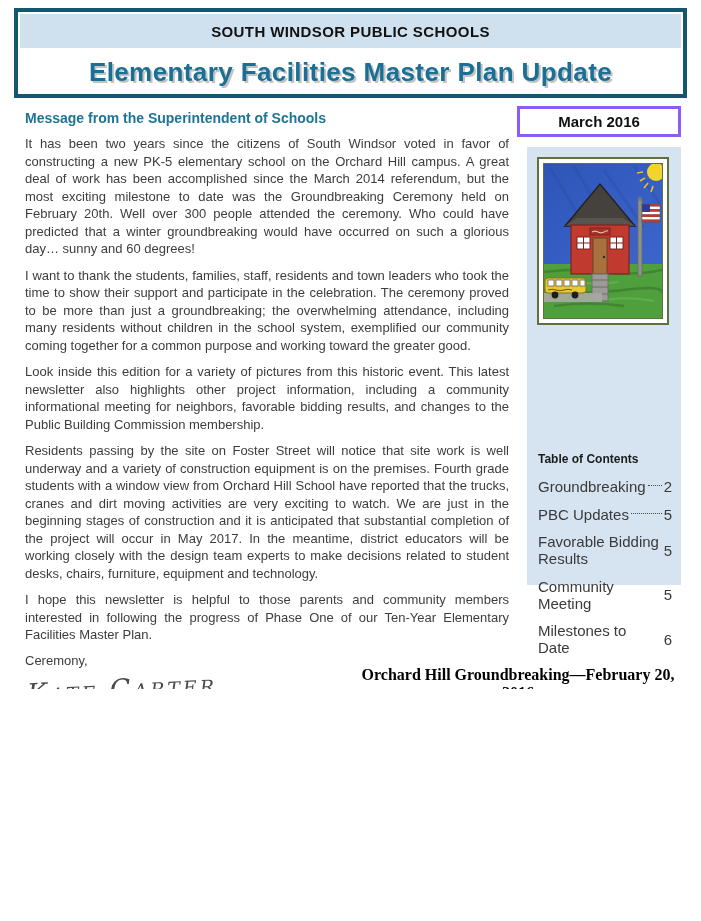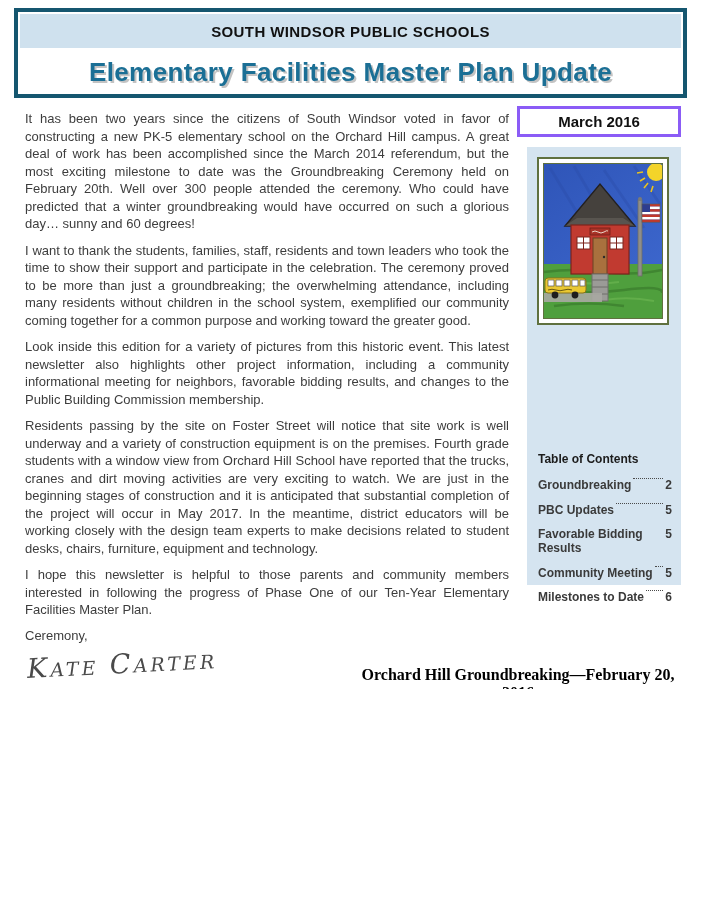--- a/index.html
+++ b/index.html
@@ -19,21 +19,21 @@
   .date-box{position:absolute;left:517px;top:106px;width:158px;height:25px;
             border:3px solid #8b5cf6;background:#fff;display:flex;align-items:center;justify-content:center;
             font-weight:bold;font-size:15px;color:#111;}
 
   
   .sidebar{position:absolute;left:527px;top:147px;width:154px;height:438px;background:#d5e4f0;}
   .drawing-frame{position:absolute;left:537px;top:157px;background:#fff;border:2px solid #60713f;padding:4px;}
   .drawing-frame svg{display:block;border:1px solid #60713f;}
   .toc{position:absolute;left:538px;top:452px;width:134px;color:#2b2b2b;}
   .toc-title{font-weight:bold;font-size:12px;margin-bottom:12px;color:#1c1c1c;}
-  .toc-row{display:flex;align-items:flex-start;font-size:12px;margin-bottom:10.5px;color:#3a3a3a;font-weight:bold;}
+  .toc-row{display:flex;align-items:center;font-size:15px;margin-bottom:10.5px;color:#3a3a3a;}
   .toc-dots{flex:1;border-bottom:1.5px dotted #4a4a4a;margin:0 2px 2px 2px;}
 
   
   .letter{position:absolute;left:25px;top:110px;width:484px;color:#3d3d3d;}
   .letter h2{font-size:14px;font-weight:bold;color:#1e7494;margin:0 0 9px 0;}
   .letter p{font-size:13px;line-height:17.5px;text-align:justify;margin:0 0 9px 0;}
   .closing{font-size:13px;margin:2px 0 10px 0;}
   .signature{font-family:"DejaVu Serif",serif;font-style:italic;font-variant:small-caps;
              font-size:27px;letter-spacing:3px;color:#4a4a4a;transform:rotate(-3deg);
              transform-origin:left center;margin:6px 0 18px 2px;width:220px;}
@@ -157,20 +157,21 @@
       <span>5</span>
     </div>
     <div class="toc-row">
       <span>Milestones to Date</span>
       <span class="toc-dots"></span>
       <span>6</span>
     </div>
   </div>
 
   <div class="letter">
+    <h2>Message from the Superintendent of Schools</h2>
     <p>It has been two years since the citizens of South Windsor voted in favor of constructing a new PK-5 elementary school on the Orchard Hill campus. A great deal of work has been accomplished since the March 2014 referendum, but the most exciting milestone to date was the Groundbreaking Ceremony held on February 20th. Well over 300 people attended the ceremony. Who could have predicted that a winter groundbreaking would have occurred on such a glorious day… sunny and 60 degrees!</p>
     <p>I want to thank the students, families, staff, residents and town leaders who took the time to show their support and participate in the celebration. The ceremony proved to be more than just a groundbreaking; the overwhelming attendance, including many residents without children in the school system, exemplified our community coming together for a common purpose and working toward the greater good.</p>
     <p>Look inside this edition for a variety of pictures from this historic event. This latest newsletter also highlights other project information, including a community informational meeting for neighbors, favorable bidding results, and changes to the Public Building Commission membership.</p>
     <p>Residents passing by the site on Foster Street will notice that site work is well underway and a variety of construction equipment is on the premises. Fourth grade students with a window view from Orchard Hill School have reported that the trucks, cranes and dirt moving activities are very exciting to watch. We are just in the beginning stages of construction and it is anticipated that substantial completion of the project will occur in May 2017. In the meantime, district educators will be working closely with the design team experts to make decisions related to student desks, chairs, furniture, equipment and technology.</p>
     <p>I hope this newsletter is helpful to those parents and community members interested in following the progress of Phase One of our Ten-Year Elementary Facilities Master Plan.</p>
     <div class="closing">Ceremony,</div>
     <div class="signature">Kate Carter</div>
     <div class="signer"><span>Kate Carter, </span><span class="degree">Ed.D.</span></div>
     <div class="signer">Superintendent of Street</div>
   </div>

